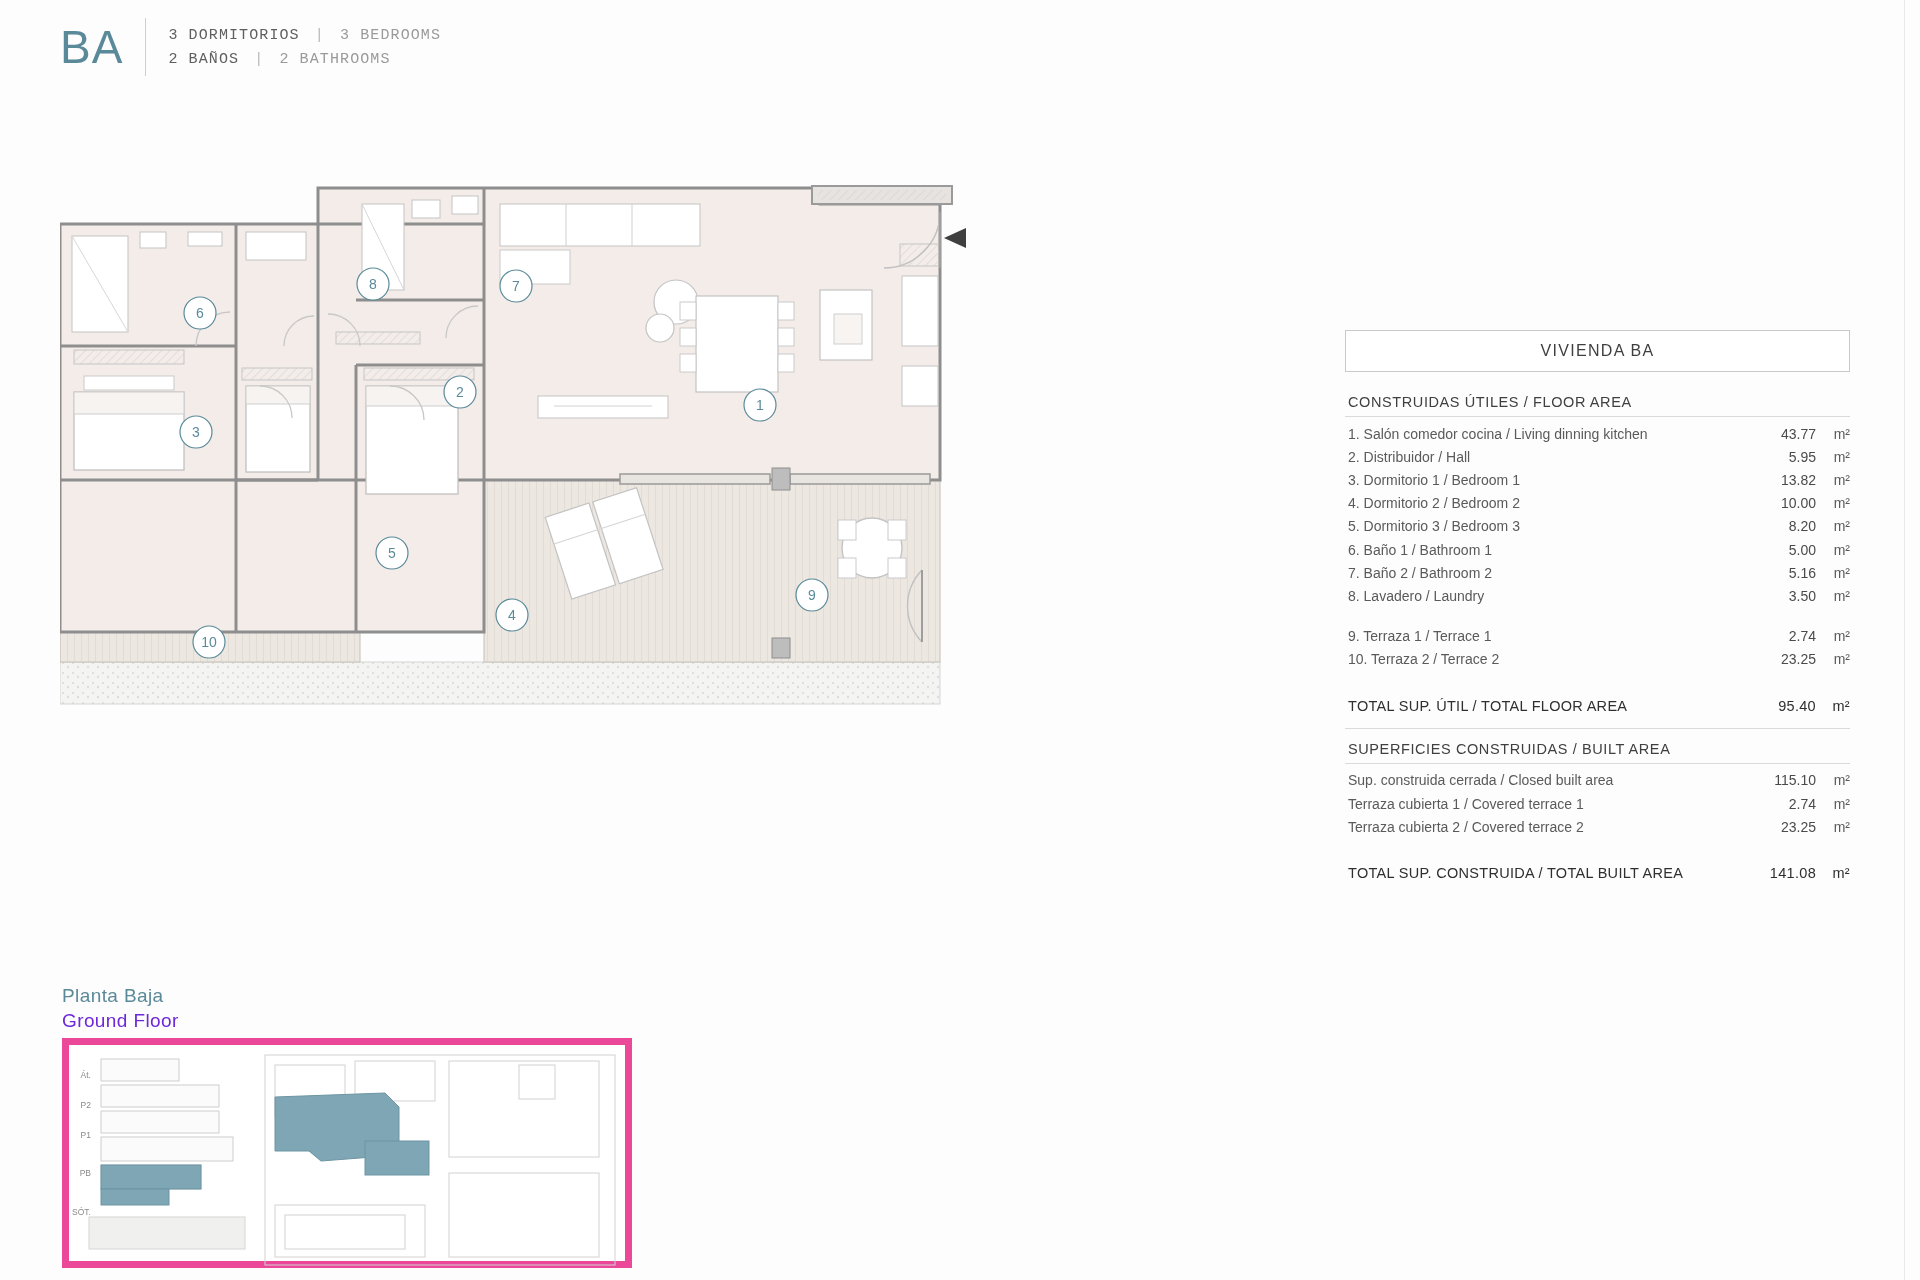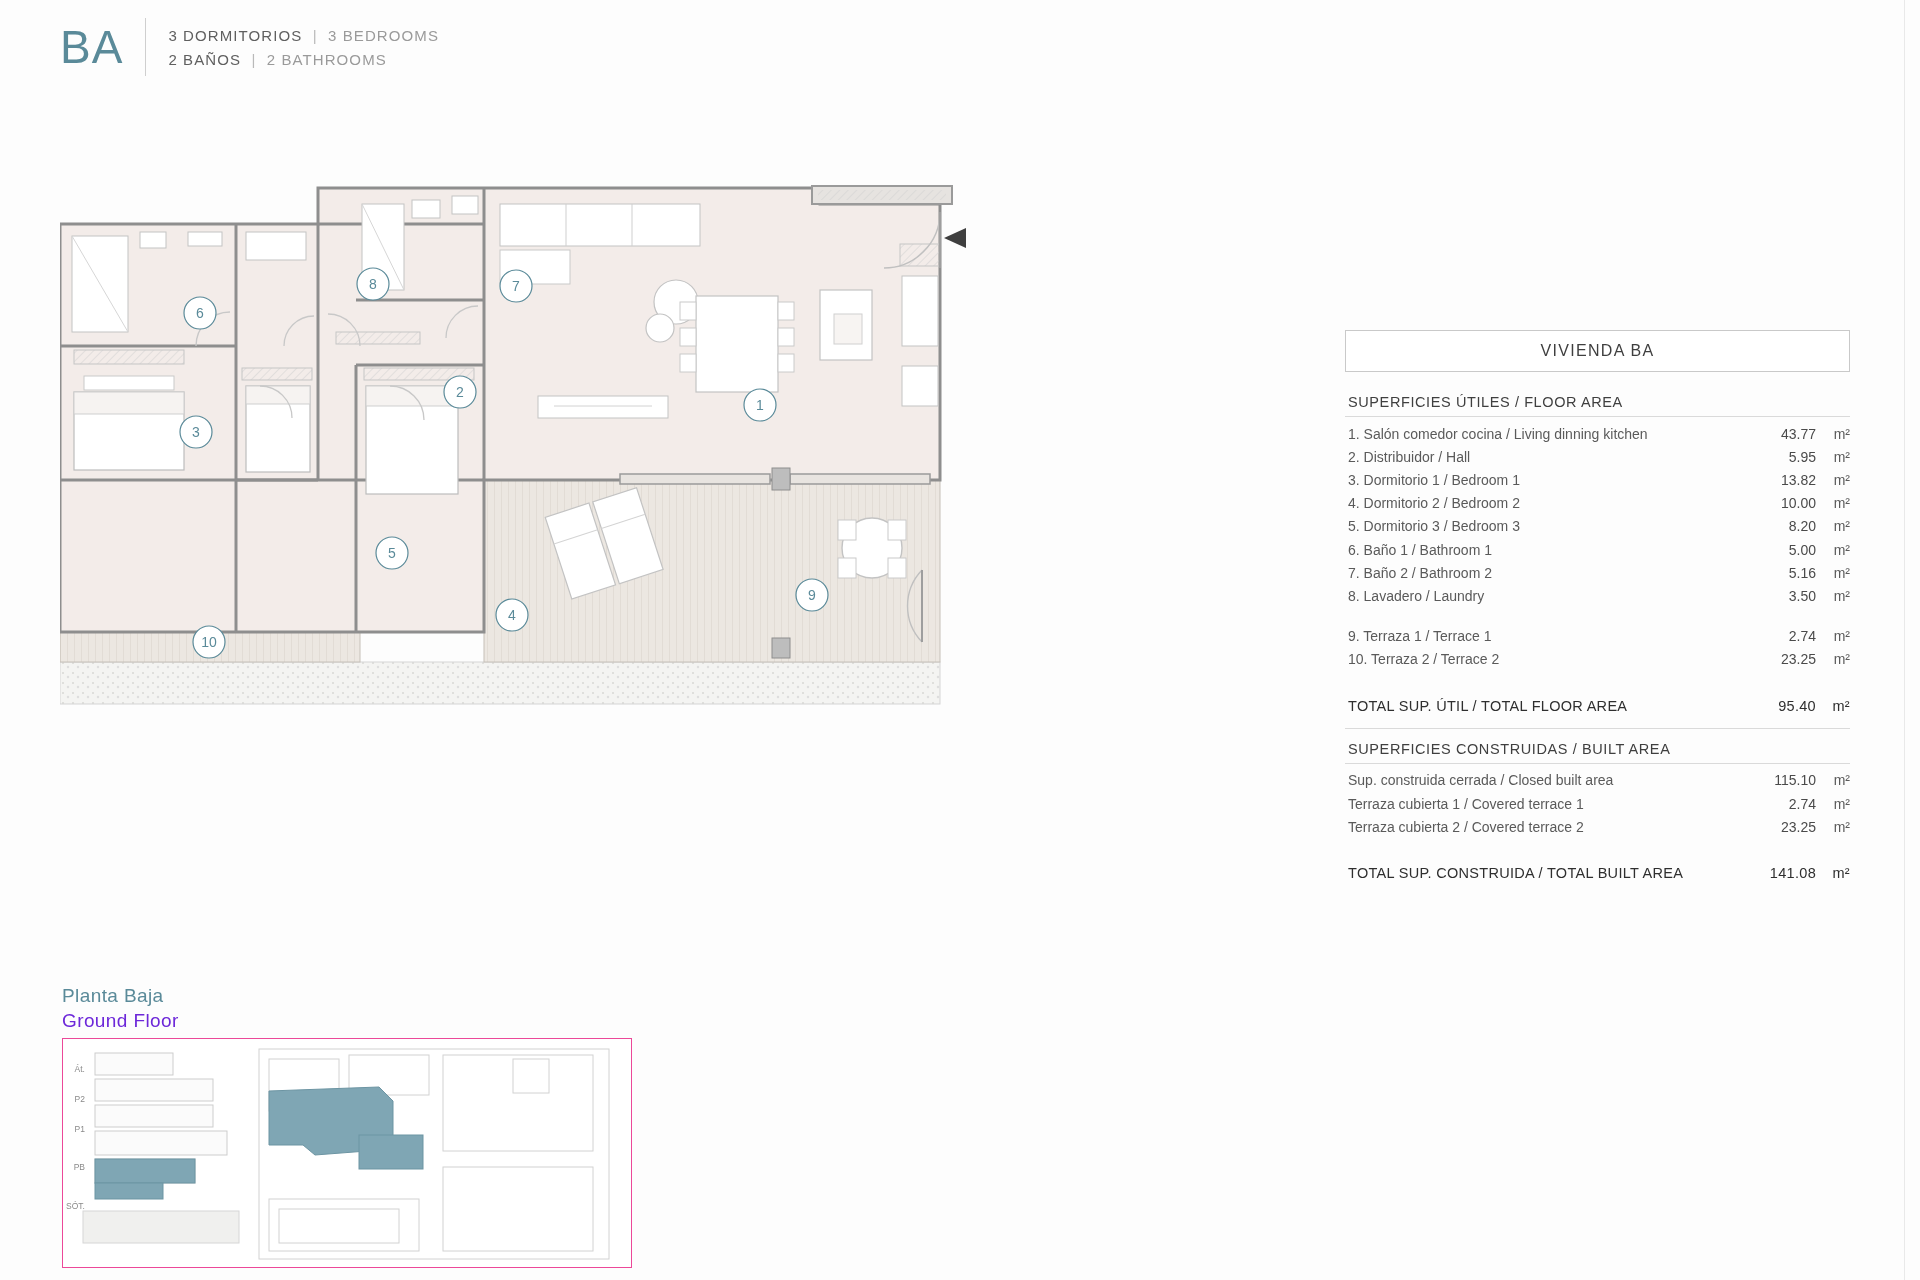--- a/index.html
+++ b/index.html
@@ -16,41 +16,41 @@
     position:absolute; left:0; top:0; width:1920px; height:1280px;
     background:#fdfdfd;
   }
   
   .header { position:absolute; left:60px; top:18px; display:flex; align-items:center; }
   .hdr-code {
     font-size:46px; letter-spacing:1px; color:#5a8a99; font-weight:400;
     line-height:1; padding-right:22px;
   }
   .hdr-divider { width:1px; height:58px; background:#cfcfcf; margin-right:22px; }
-  .hdr-lines { display:flex; flex-direction:column; justify-content:flex-start; gap:7px; }
+  .hdr-lines { display:flex; flex-direction:column; justify-content:flex-start; gap:7px;font-family:Liberation Mono, monospace; }
   .hdr-line { font-size:15px; letter-spacing:1.1px; color:#6f6f6f; white-space:nowrap; }
   .hdr-line .es { color:#5f5f5f; }
   .hdr-line .sep { color:#b9b9b9; padding:0 5px; }
   .hdr-line .en { color:#9a9a9a; }
 
   
   .plan-wrap { position:absolute; left:60px; top:180px; width:1090px; height:630px; }
   svg.plan { display:block; }
 
   .bubble-label {
     font-size:14px; fill:#5a8a99; text-anchor:middle;
     font-family:"Liberation Sans", sans-serif;
   }
 
   
   .floor-title { position:absolute; left:62px; top:985px; }
   .floor-title .es { font-size:19px; color:#5a8a99; letter-spacing:.4px; }
   .floor-title .en { font-size:19px; color:#6d28d9; letter-spacing:.4px; margin-top:3px; }
   .keyplan { position:absolute; left:62px; top:1038px; width:570px; height:230px;
-             border:1px solid #ec4899; background:#fff; }
+             border:7px solid #ec4899; background:#fff; }
 
   
   .spec { position:absolute; left:1345px; top:330px; width:505px; }
   .spec-title-box {
     border:1px solid #c9c9c9; height:42px; display:flex; align-items:center;
     justify-content:center; margin-bottom:16px; background:#fff;
   }
   .spec-title { font-size:16px; letter-spacing:1.3px; color:#3f3f3f; font-weight:normal; }
   .sec-head {
     font-size:14.5px; color:#3f3f3f; letter-spacing:.6px; padding:6px 0 6px 3px;
@@ -340,21 +340,21 @@
         <rect x="296" y="96" width="64" height="34" fill="#7fa6b4" stroke="#6d95a3"></rect>
       </g>
     </svg>
   </div>
 
   <div class="spec">
     <div class="spec-title-box">
       <span class="spec-title">VIVIENDA BA</span>
     </div>
 
-    <div class="sec-head">SUPERFICIES ÚTILES / FLOOR AREA</div>
+    <div class="sec-head">CONSTRUIDAS ÚTILES / FLOOR AREA</div>
 
     <div class="row">
       <span class="nm">1. Salón comedor cocina / Living dinning kitchen</span>
       <span class="val">43.77</span>
       <span class="un">m²</span>
     </div>
     <div class="row">
       <span class="nm">2. Distribuidor / Hall</span>
       <span class="val">5.95</span>
       <span class="un">m²</span>

